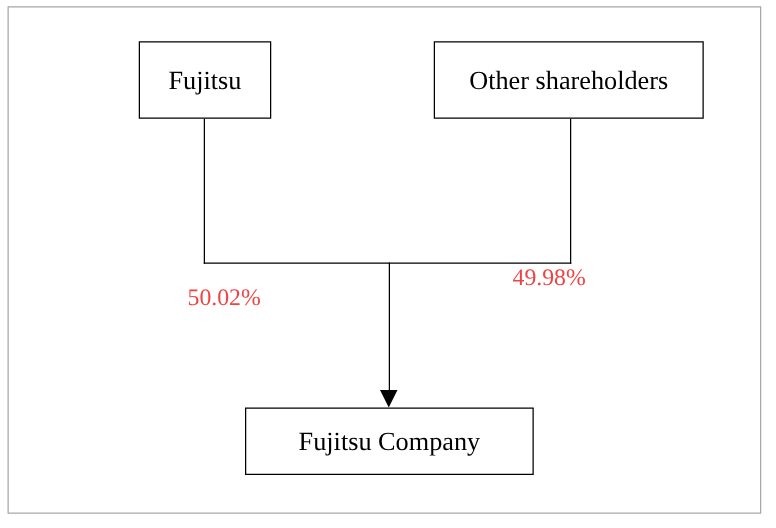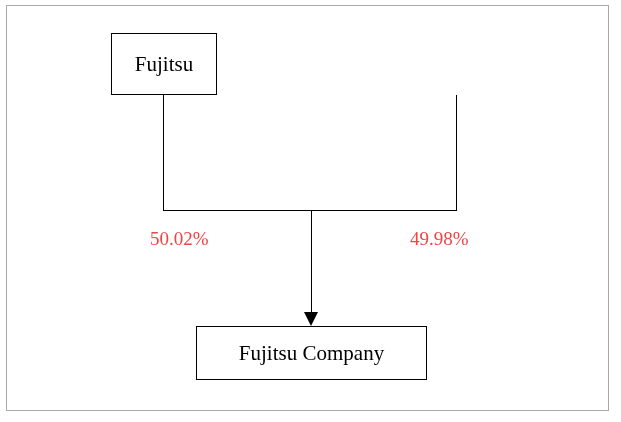--- a/index.html
+++ b/index.html
@@ -106,34 +106,37 @@
     font-size: 19px;
     color: #ef4444;
     white-space: nowrap;
   }
   #label-left-pct {
     left: 150px;
     top: 228px;
   }
   #label-right-pct {
     left: 410px;
-    top: 228px;
+    top: 212px;
   }
 </style>
 </head>
 <body>
 
 <div id="canvas">
 
   <div id="outer-frame"></div>
 
   <div class="node-box" id="box-fujitsu">
     <span>Fujitsu</span>
   </div>
 
+  <div class="node-box" id="box-other-shareholders">
+    <span>Other shareholders</span>
+  </div>
 
   <div class="line-v" id="conn-left-vertical"></div>
 
   <div class="line-v" id="conn-right-vertical"></div>
 
   <div class="line-h" id="conn-horizontal-bar"></div>
 
   <div class="line-v" id="conn-arrow-shaft"></div>
 
   <div id="conn-arrow-head"></div>

